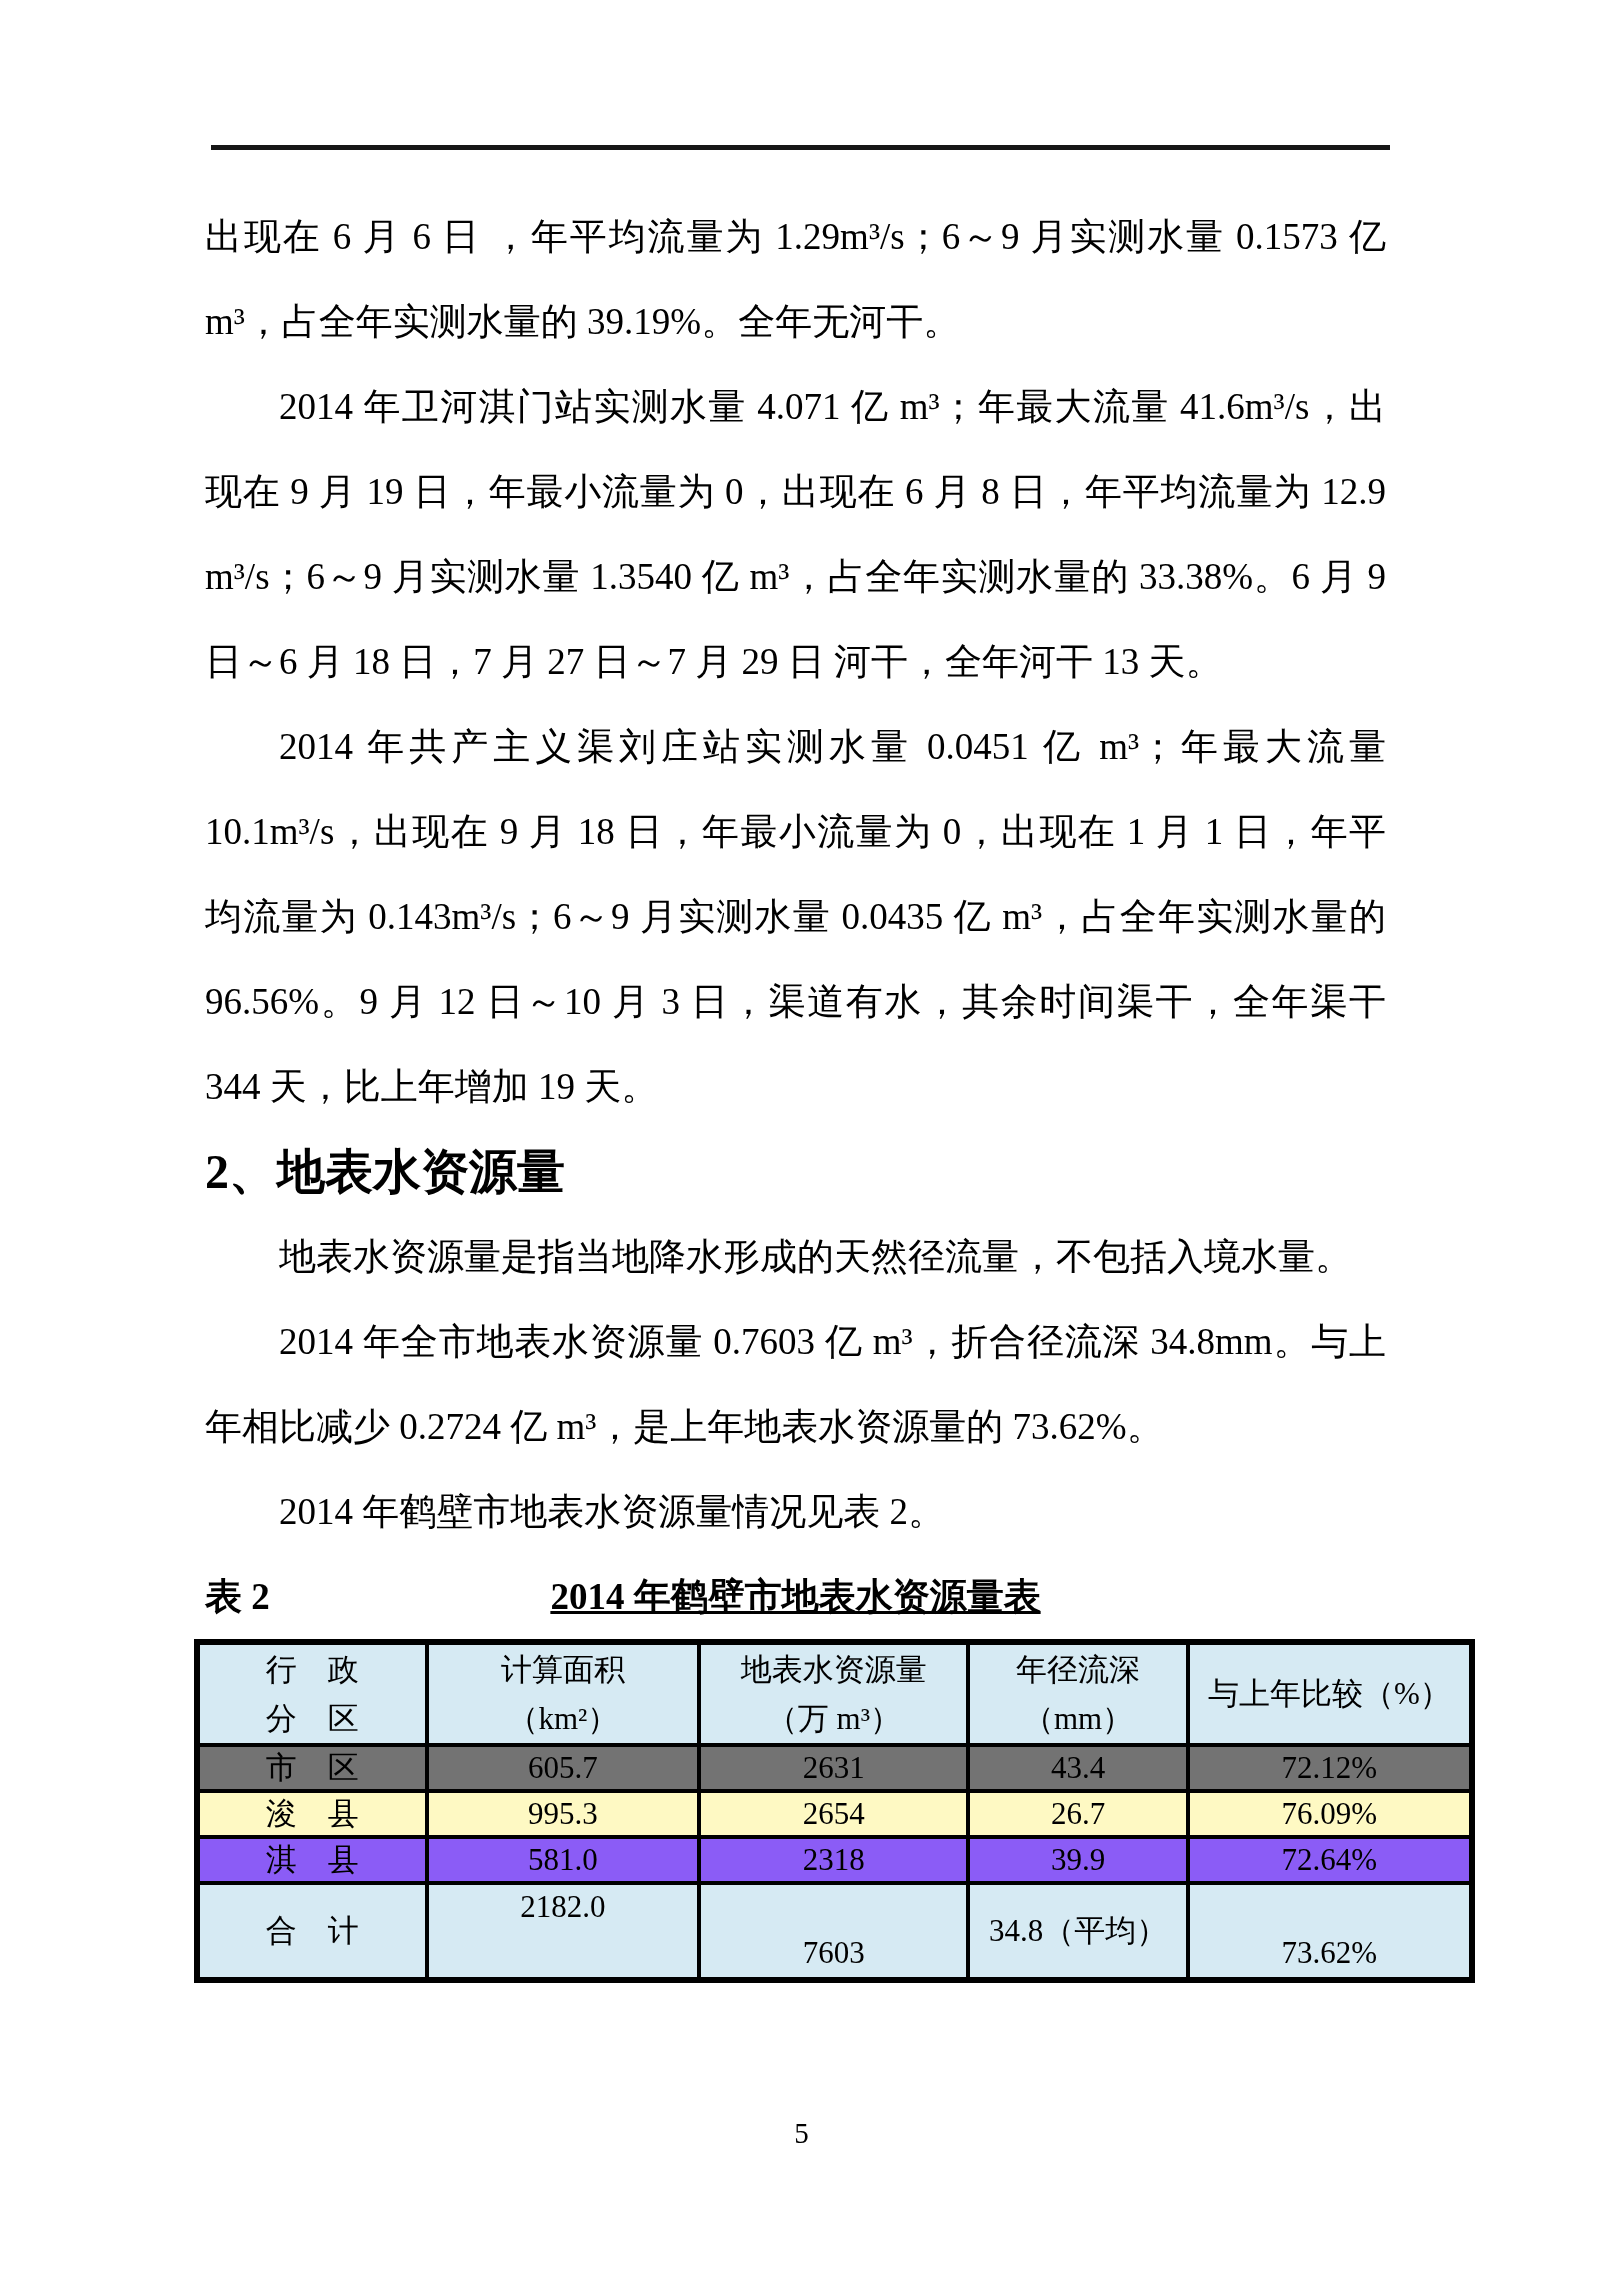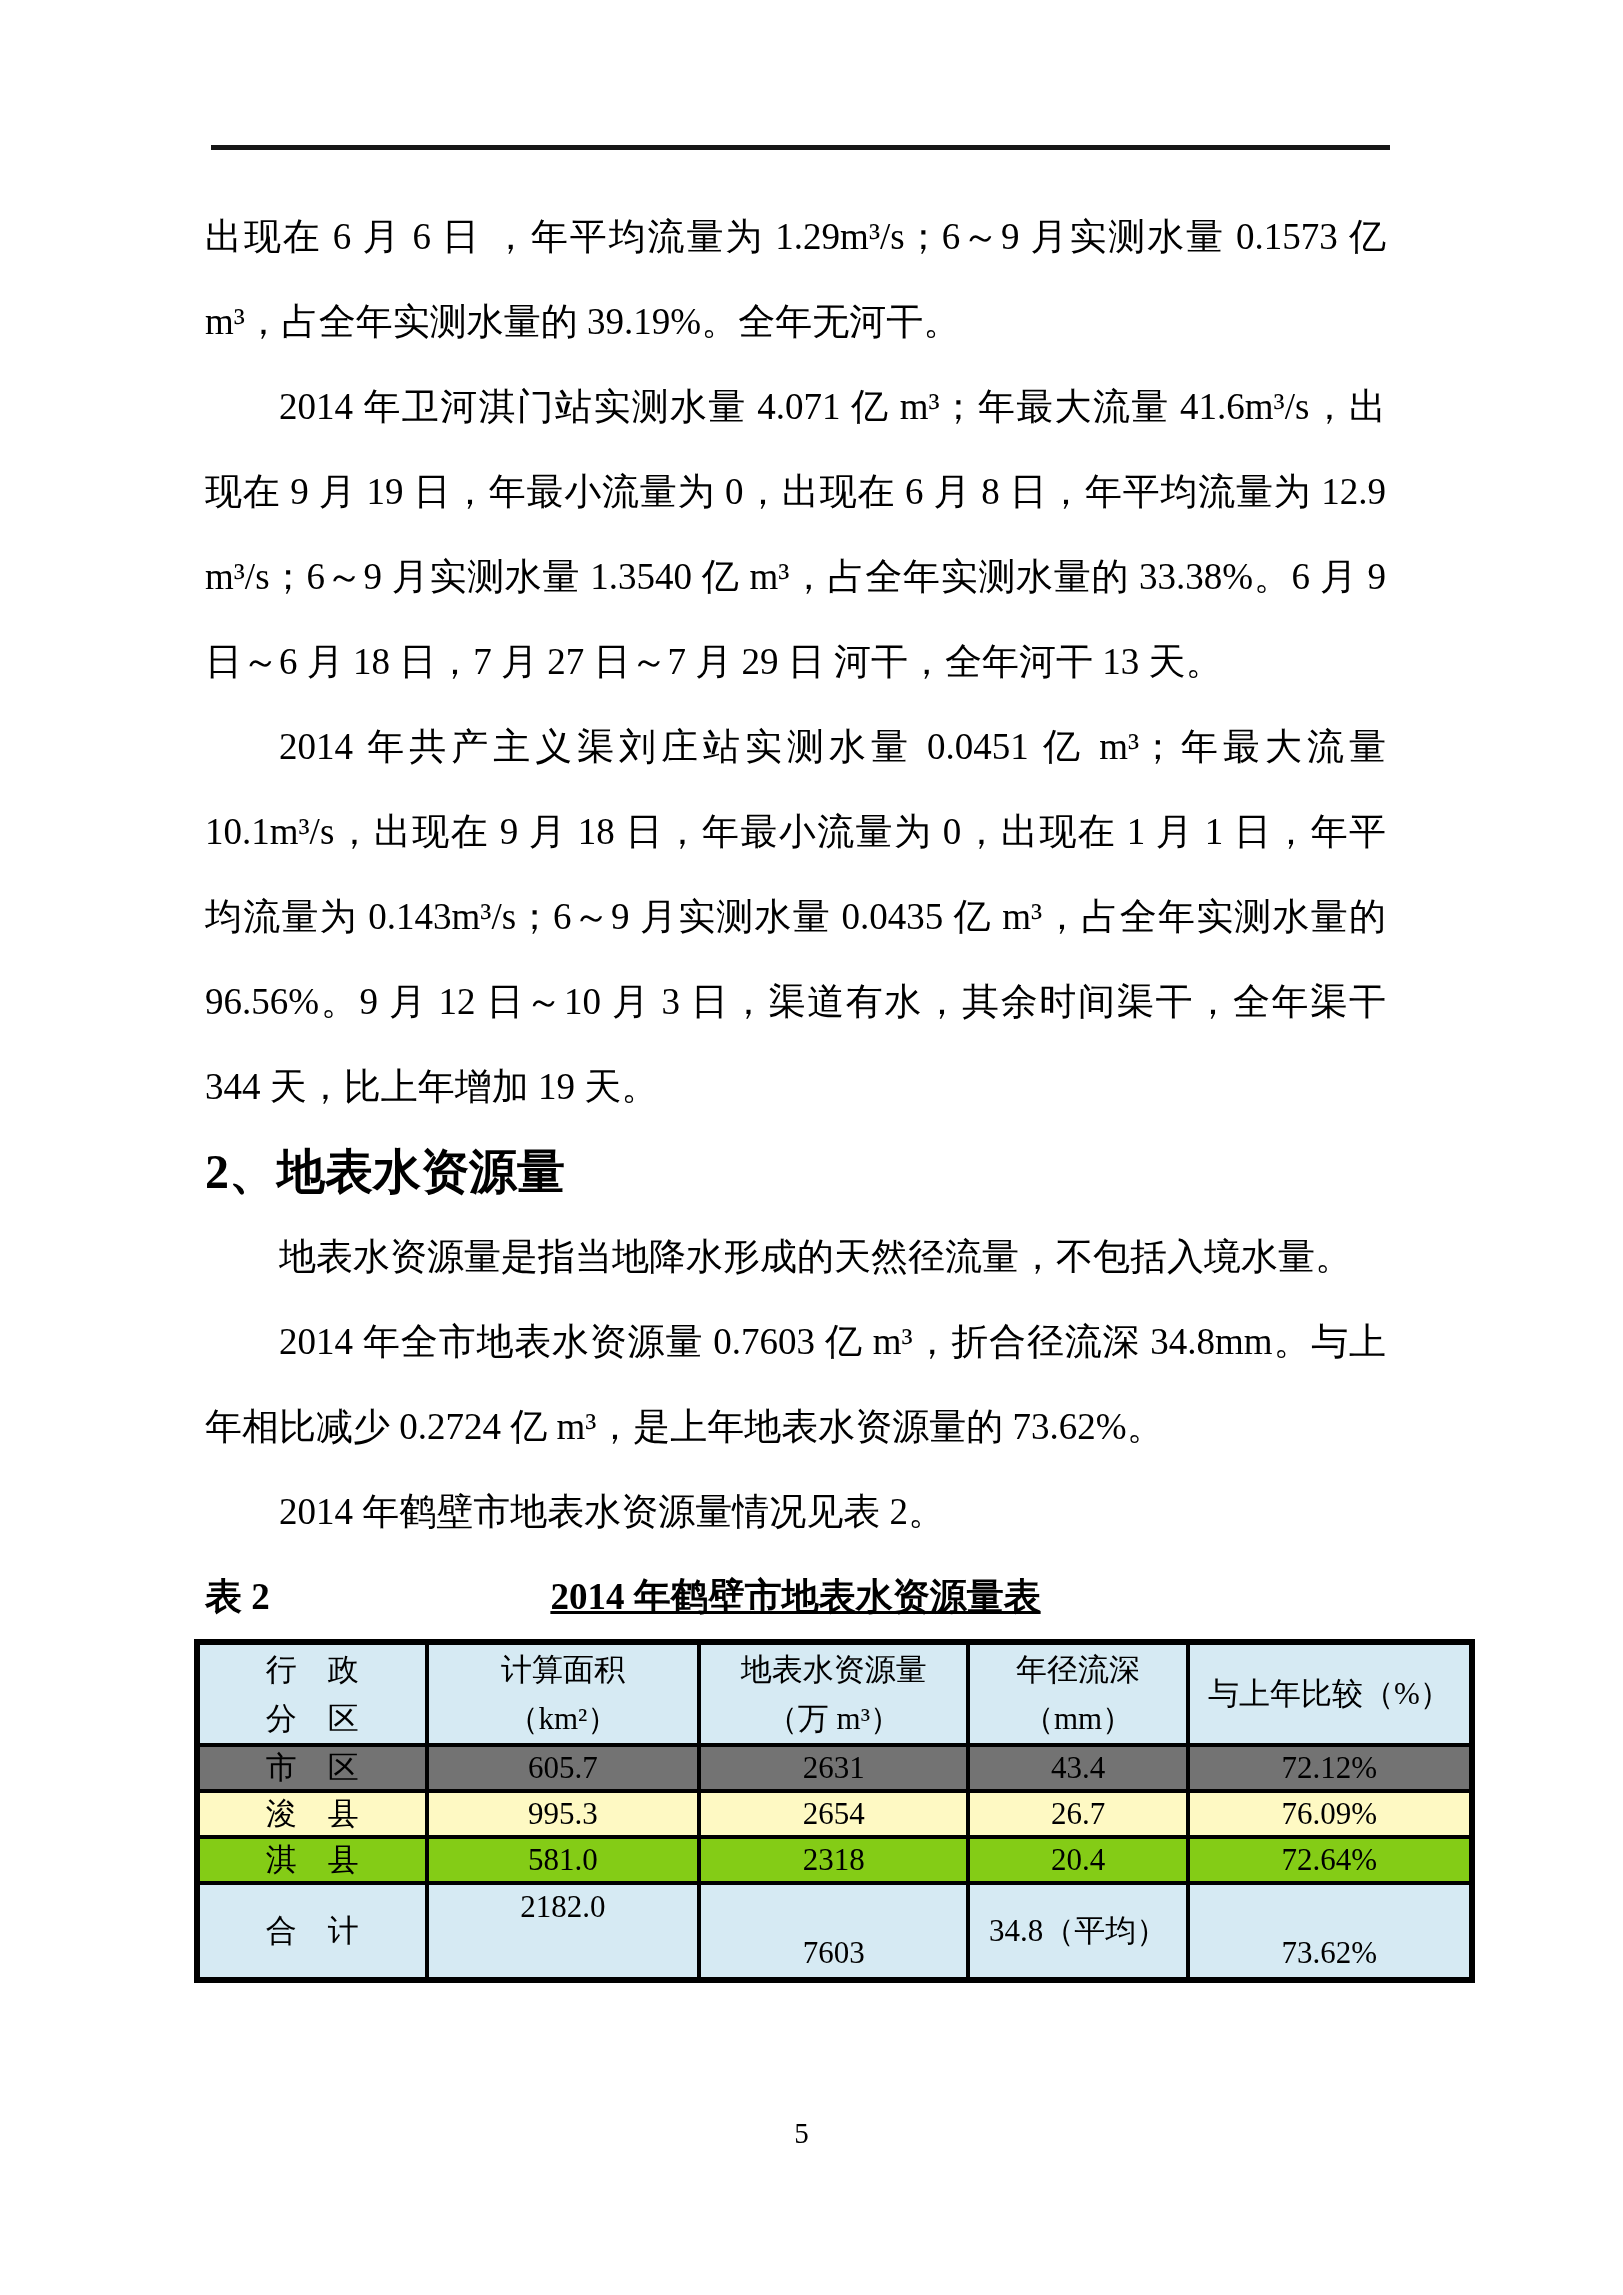--- a/index.html
+++ b/index.html
@@ -80,21 +80,21 @@
   .col-res  { width: 21.1%; }
   .col-depth{ width: 17.2%; }
   .col-cmp  { width: 22.3%; }
   tr.hdr td { height: 95px; vertical-align: middle; }
   tr.hdr .h2line div { line-height: 49px; }
   tr.data td { height: 40px; vertical-align: middle; }
   tr.total td { height: 86px; }
   td.bg-blue   { background: #d6eaf3; }
   td.bg-purple { background: #737373; }
   td.bg-green  { background: #fef9c3; }
-  td.bg-pink   { background: #84cc16; }
+  td.bg-pink   { background: #8b5cf6; }
   tr.total td.v-top    { vertical-align: top;    padding-top: 4.1px; }
   tr.total td.v-bottom { vertical-align: bottom; padding-bottom: 5.5px; text-align: center; }
   tr.total td.v-mid    { vertical-align: middle; }
   .page-number {
     position: absolute;
     left: 211px; top: 2117px;
     width: 1181px;
     text-align: center;
     font-size: 29px;
   }
@@ -172,21 +172,21 @@
       <td class="bg-green">浚　县</td>
       <td class="bg-green">995.3</td>
       <td class="bg-green">2654</td>
       <td class="bg-green">26.7</td>
       <td class="bg-green">76.09%</td>
     </tr>
     <tr class="data">
       <td class="bg-pink">淇　县</td>
       <td class="bg-pink">581.0</td>
       <td class="bg-pink">2318</td>
-      <td class="bg-pink">20.4</td>
+      <td class="bg-pink">39.9</td>
       <td class="bg-pink">72.64%</td>
     </tr>
     <tr class="total">
       <td class="bg-blue v-mid">合　计</td>
       <td class="bg-blue v-top">2182.0</td>
       <td class="bg-blue v-bottom">7603</td>
       <td class="bg-blue v-mid">34.8（平均）</td>
       <td class="bg-blue v-bottom">73.62%</td>
     </tr>
   </tbody>

